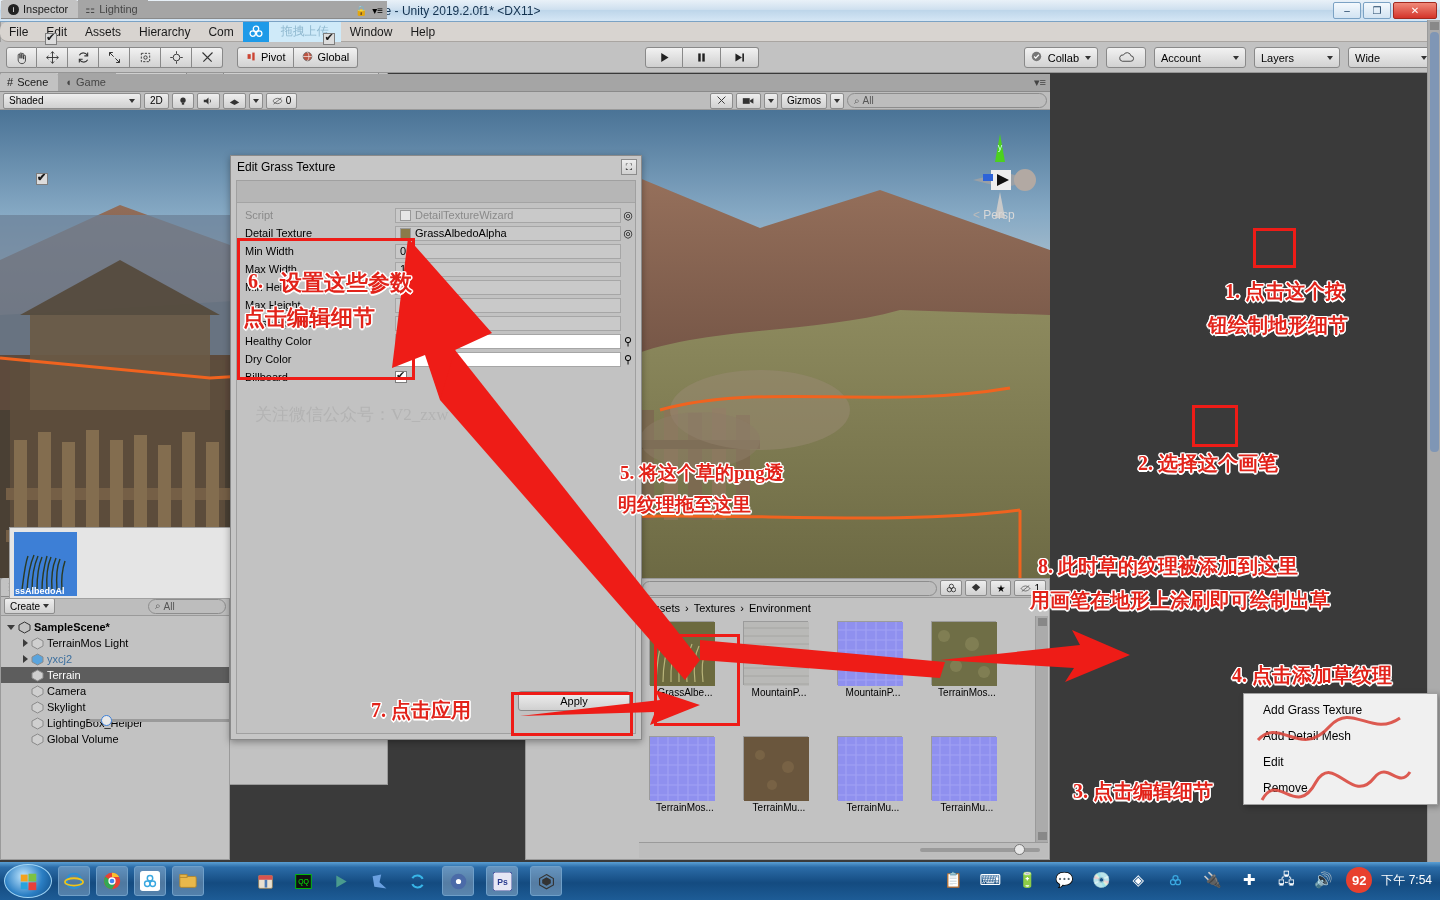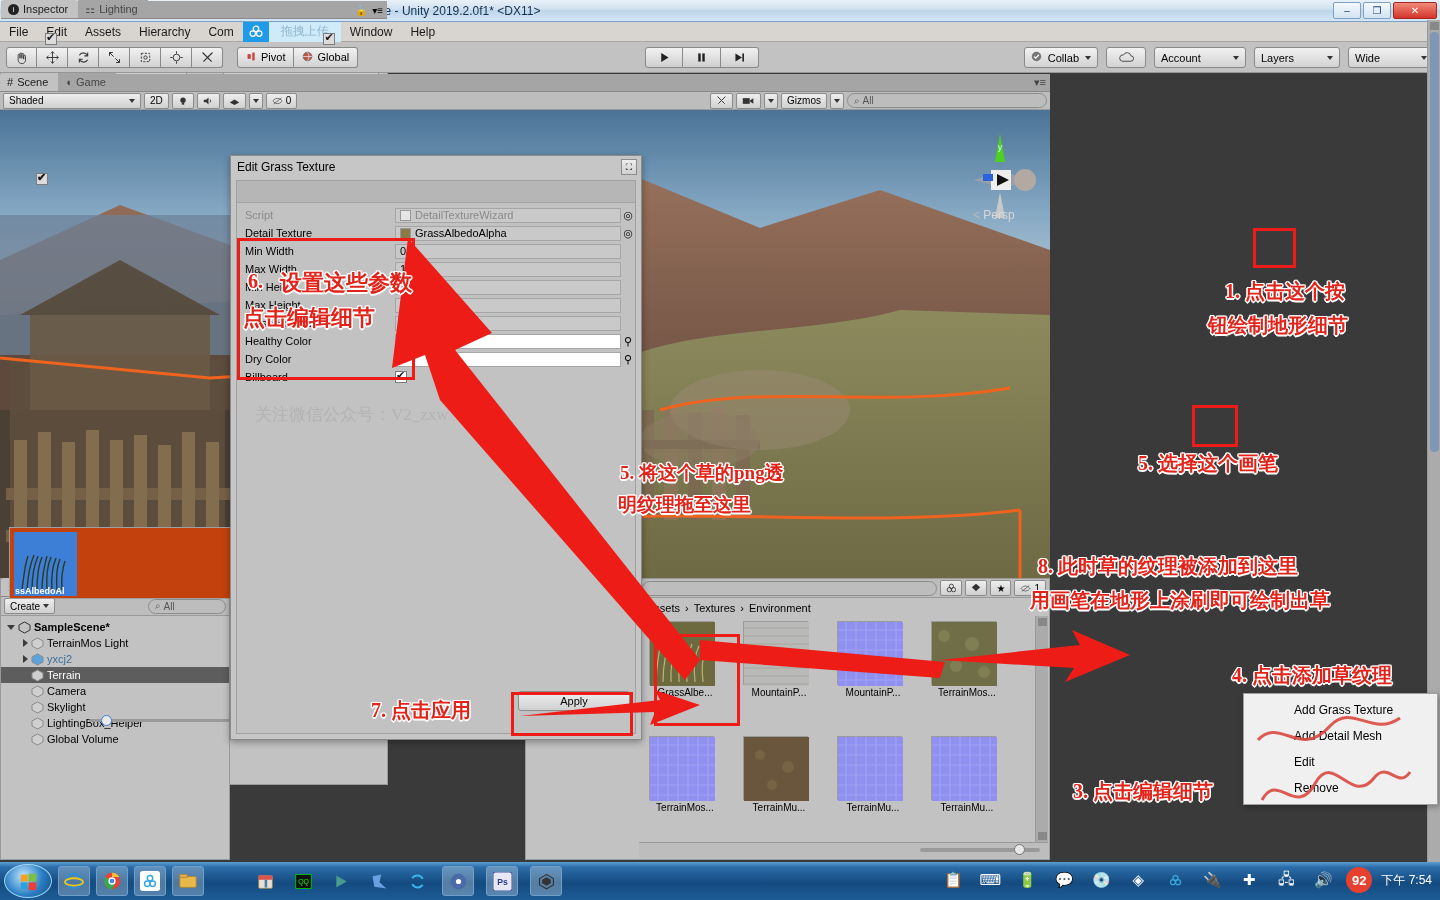--- a/index.html
+++ b/index.html
@@ -26,20 +26,21 @@
     display: flex; align-items: center; justify-content: center;
     font-size: 10px; color: #204366;
   }
   .win-btn.close { background: linear-gradient(to bottom,#f08a7a,#d4342a); color: #fff; border-color: #a3291f; width: 44px;}
 
   
   .menubar {
     position: absolute; left: 0; top: 22px; width: 1440px; height: 20px;
     background: #d8d4d0; display: flex; align-items: center; font-size: 12px;
     border-bottom: 1px solid #a9a5a1;
+    border-radius: 8px;
   }
   .menu-item { padding: 2px 9px; color: #1a1a1a; cursor: default; }
   .plug-icon {
     width: 26px; height: 20px; background: #1e9ae8; display:flex;
     align-items:center; justify-content:center;
   }
   .plug-label {
     background: #cfeaf9; color: #8fb8cf; height: 20px; padding: 0 12px;
     display: flex; align-items: center; font-size: 12px;
   }
@@ -172,21 +173,21 @@
   .drow { height:18px; display:flex; align-items:center; font-size:11px; }
   .dlabel { width:158px; padding-left:8px; }
   .dval { flex:1; height:15px; background:#c9c9c9; border:1px solid #a6a6a6; display:flex;
     align-items:center; padding:0 4px; font-size:11px;}
   .dval.white { background:#fff; }
   .eyedrop { width:14px; text-align:center; font-size:11px;}
 
   
   #ctxmenu { position:absolute; left:1243px; top:693px; width:195px; background:#f0f0f0;
     border:1px solid #a0a0a0; box-shadow:2px 2px 6px rgba(0,0,0,.3); padding:3px 0; z-index:40;}
-  .ctx-item { height:26px; display:flex; align-items:center; padding-left:50px; font-size:12px; }
+  .ctx-item { height:26px; display:flex; align-items:center; padding-left:19px; font-size:12px; }
 
   
   .anno { position:absolute; color:#e2231a; font-family:"Liberation Serif", serif;
     font-weight:bold; white-space:nowrap; z-index:60;
     text-shadow: 1.5px 0 #fff, -1.5px 0 #fff, 0 1.5px #fff, 0 -1.5px #fff,
                  1px 1px #fff, -1px -1px #fff, 1px -1px #fff, -1px 1px #fff; }
   .redbox { position:absolute; border:3px solid #ee1c17; z-index:55; }
   svg.overlay { position:absolute; left:0; top:0; width:1440px; height:900px;
     pointer-events:none; z-index:50; }
 
@@ -979,21 +980,21 @@
     <div style="margin:4px 8px;height:17px;background:#b8b8b8;border:1px solid #a0a0a0;display:flex;align-items:center;padding:0 5px;font-size:11px;color:#333">Built-in brush</div>
 
     <div class="comp-head" style="background:#b0b0b0;margin-top:4px">
       <span class="tri"></span>
       <span>Details</span>
       <span style="flex:1"></span>
       <span>?</span>
       <span>⚙</span>
     </div>
 
-    <div style="margin:4px 8px;height:72px;background:#c2410c;border:1px solid #a0a0a0;position:relative">
+    <div style="margin:4px 8px;height:72px;background:#e5e5e5;border:1px solid #a0a0a0;position:relative">
       <div style="position:absolute;left:4px;top:4px;width:63px;height:64px;background:#3d7fd6">
         <svg viewBox="0 0 63 64" width="63" height="64">
           <rect width="63" height="64" fill="#3d7fd6"></rect>
           <g stroke="#2b3a22" stroke-width="1.4" fill="none">
             <path d="M8 58c2-16 3-26 6-34M13 58c1-16 4-28 7-35M18 58c0-16 3-27 6-34M23 58c0-14 2-26 5-33M28 58c0-15 3-27 5-34M33 58c-1-15 1-26 4-33M38 58c-1-14 1-25 4-32M43 58c-1-13 0-24 3-31M48 58c-1-13 1-23 3-29"></path>
           </g>
         </svg>
         <div style="position:absolute;left:0;bottom:0;right:0;font-size:9px;color:#fff;font-weight:bold;padding-left:1px">ssAlbedoAl</div>
       </div>
     </div>
@@ -1133,21 +1134,21 @@
 
   <div class="redbox" style="left:237px;top:238px;width:178px;height:142px"></div>
   <div class="redbox" style="left:511px;top:692px;width:122px;height:44px"></div>
   <div class="redbox" style="left:654px;top:634px;width:86px;height:92px"></div>
   <div class="redbox" style="left:1253px;top:228px;width:43px;height:40px"></div>
   <div class="redbox" style="left:1192px;top:405px;width:46px;height:42px"></div>
 
   <div id="annotations">
       <div class="anno" style="left: 1225px; top: 278px; font-size: 20px;">1. 点击这个按</div>
       <div class="anno" style="left: 1208px; top: 312px; font-size: 20px;">钮绘制地形细节</div>
-      <div class="anno" style="left: 1138px; top: 450px; font-size: 20px;">5. 选择这个画笔</div>
+      <div class="anno" style="left: 1138px; top: 450px; font-size: 20px;">2. 选择这个画笔</div>
       <div class="anno" style="left: 1073px; top: 778px; font-size: 20px;">3. 点击编辑细节</div>
       <div class="anno" style="left: 1232px; top: 662px; font-size: 20px;">4. 点击添加草纹理</div>
       <div class="anno" style="left: 620px; top: 460px; font-size: 19px;">5. 将这个草的png透</div>
       <div class="anno" style="left: 618px; top: 492px; font-size: 19px;">明纹理拖至这里</div>
       <div class="anno" style="left: 248px; top: 270px; font-size: 20px;">6.</div>
       <div class="anno" style="left: 280px; top: 268px; font-size: 22px;">设置这些参数</div>
       <div class="anno" style="left: 243px; top: 303px; font-size: 22px;">点击编辑细节</div>
       <div class="anno" style="left: 371px; top: 697px; font-size: 20px;">7. 点击应用</div>
       <div class="anno" style="left: 1038px; top: 553px; font-size: 20px;">8. 此时草的纹理被添加到这里</div>
       <div class="anno" style="left: 1030px; top: 587px; font-size: 20px;">用画笔在地形上涂刷即可绘制出草</div>

